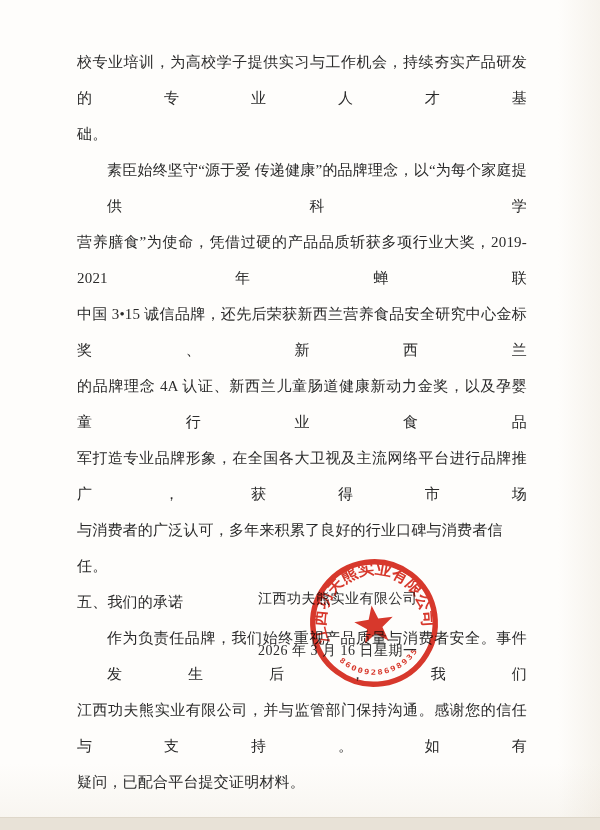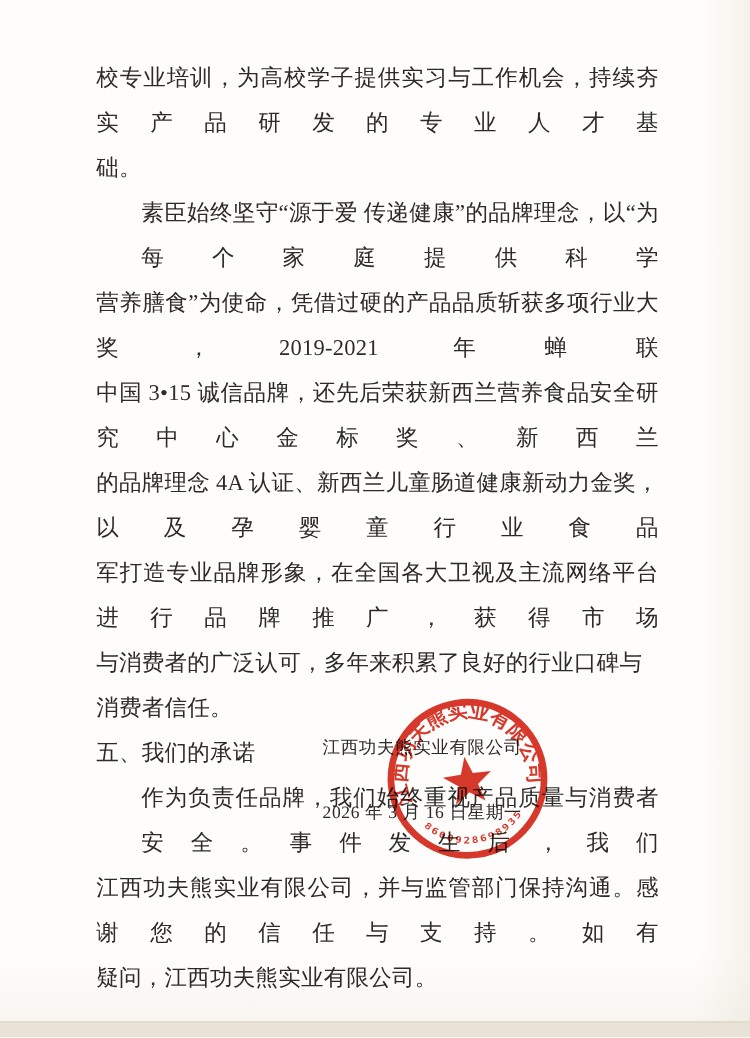--- a/index.html
+++ b/index.html
@@ -12,21 +12,21 @@
     position:absolute;inset:0;pointer-events:none;
     background:linear-gradient(180deg, rgba(236,229,218,0) 92%, rgba(225,216,200,0.25) 100%),
                linear-gradient(90deg, rgba(236,229,218,0) 93%, rgba(231,223,209,0.35) 100%);
   }
   .bottom-edge{
     position:absolute;left:0;right:0;bottom:0;height:12px;
     background:#e8e2d7;border-top:1px solid #ded7ca;
   }
   .doc{
     position:absolute;left:77px;top:44px;width:450px;
-    color:#2b2b2b;font-size:18px;letter-spacing:0.2px;
+    color:#2b2b2b;font-size:15px;letter-spacing:0.2px;
   }
   .line{
     min-height:36px;line-height:36px;
     text-align:justify;text-align-last:justify;
   }
   .line.plain,.line.heading,.line.end{
     text-align:left;text-align-last:left;
   }
   .line.indent-fill,.line.indent-end{padding-left:2em;}
   .line.heading{font-weight:normal;}
@@ -55,21 +55,21 @@
     <div class="line plain">础。</div>
     <div class="line indent-fill">素臣始终坚守“源于爱 传递健康”的品牌理念，以“为每个家庭提供科学</div>
     <div class="line fill">营养膳食”为使命，凭借过硬的产品品质斩获多项行业大奖，2019-2021 年蝉联</div>
     <div class="line fill">中国 3•15 诚信品牌，还先后荣获新西兰营养食品安全研究中心金标奖、新西兰</div>
     <div class="line fill">的品牌理念 4A 认证、新西兰儿童肠道健康新动力金奖，以及孕婴童行业食品</div>
     <div class="line fill">军打造专业品牌形象，在全国各大卫视及主流网络平台进行品牌推广，获得市场</div>
     <div class="line end">与消费者的广泛认可，多年来积累了良好的行业口碑与消费者信任。</div>
     <div class="line heading">五、我们的承诺</div>
     <div class="line indent-fill">作为负责任品牌，我们始终重视产品质量与消费者安全。事件发生后，我们</div>
     <div class="line fill">江西功夫熊实业有限公司，并与监管部门保持沟通。感谢您的信任与支持。如有</div>
-    <div class="line end">疑问，江西功夫熊实业有限公司。</div>
+    <div class="line end">疑问，已配合平台提交证明材料。</div>
   </div>
 
 <div class="signature">
   <div class="company">江西功夫熊实业有限公司</div>
   <div class="date">2026 年 3 月 16 日星期一</div>
 </div>
 
 <div class="stamp">
   <svg viewBox="0 0 200 200" xmlns="http://www.w3.org/2000/svg">
     <defs>

